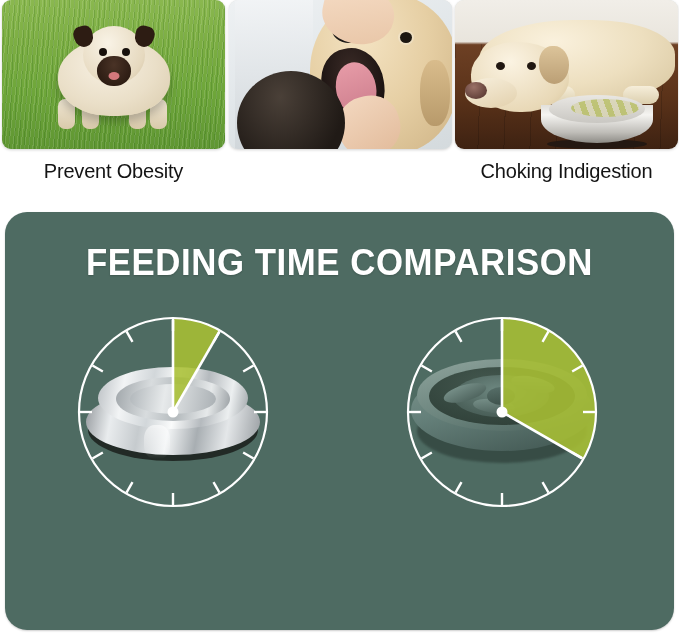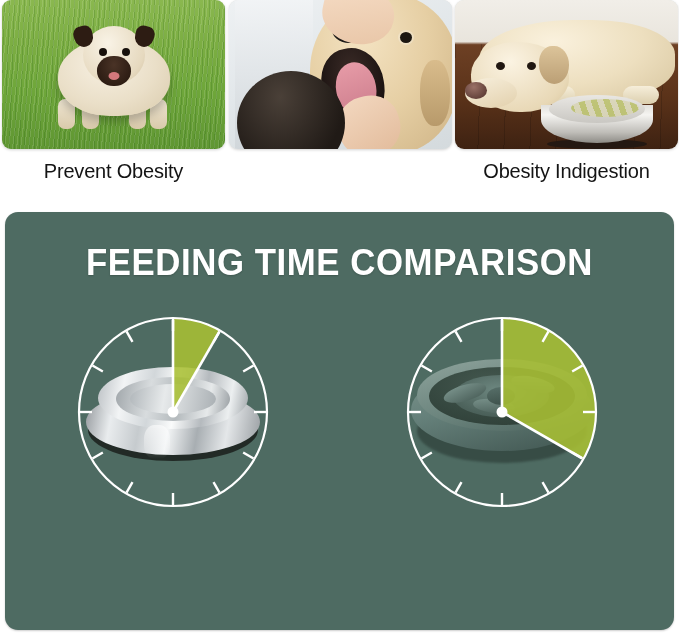--- a/index.html
+++ b/index.html
@@ -133,21 +133,21 @@
     background:linear-gradient(180deg,#e2e0db 0%,#f5f4f1 26%,#bfbdb8 72%,#8d8b86 100%);}
   .bowl3-base{position:absolute;left:6px;bottom:-2px;width:100px;height:10px;border-radius:50%;
     background:#241812;}
   .bowl3-food{position:absolute;left:22px;top:4px;width:68px;height:18px;border-radius:50%;
     background:repeating-linear-gradient(70deg,#b9bf66 0 6px,#d8d4b4 6px 12px);opacity:.85;}
 
   
   #comparison-panel{
     position:absolute;left:5px;top:212px;width:669px;height:418px;
     background:#4e6b62;
-    border-radius:13px;
+    border-radius:22px;
     box-shadow:0 1px 2px rgba(0,0,0,.2);
   }
   #panel-title{
     position:absolute;left:0;right:0;top:30px;
     text-align:center;
     color:#ffffff;
     font-size:37px;
     font-weight:bold;
     letter-spacing:.6px;
     transform:scaleX(.94);
@@ -253,21 +253,21 @@
       <div class="lab-snout"></div>
       <div class="lab-nose"></div>
       <div class="bowl3">
         <div class="bowl3-base"></div>
         <div class="bowl3-body"></div>
         <div class="bowl3-top">
           <div class="bowl3-food"></div>
         </div>
       </div>
     </div>
-    <div class="feature-caption">Obesity Indigestion</div>
+    <div class="feature-caption">Choking Indigestion</div>
   </div>
 </div>
 
 <div id="comparison-panel">
 
   <div id="panel-title">FEEDING TIME COMPARISON</div>
 
   <div class="clock-group" id="clock-group-normal">
     <div class="bowl-art">
       <div class="mbowl">

